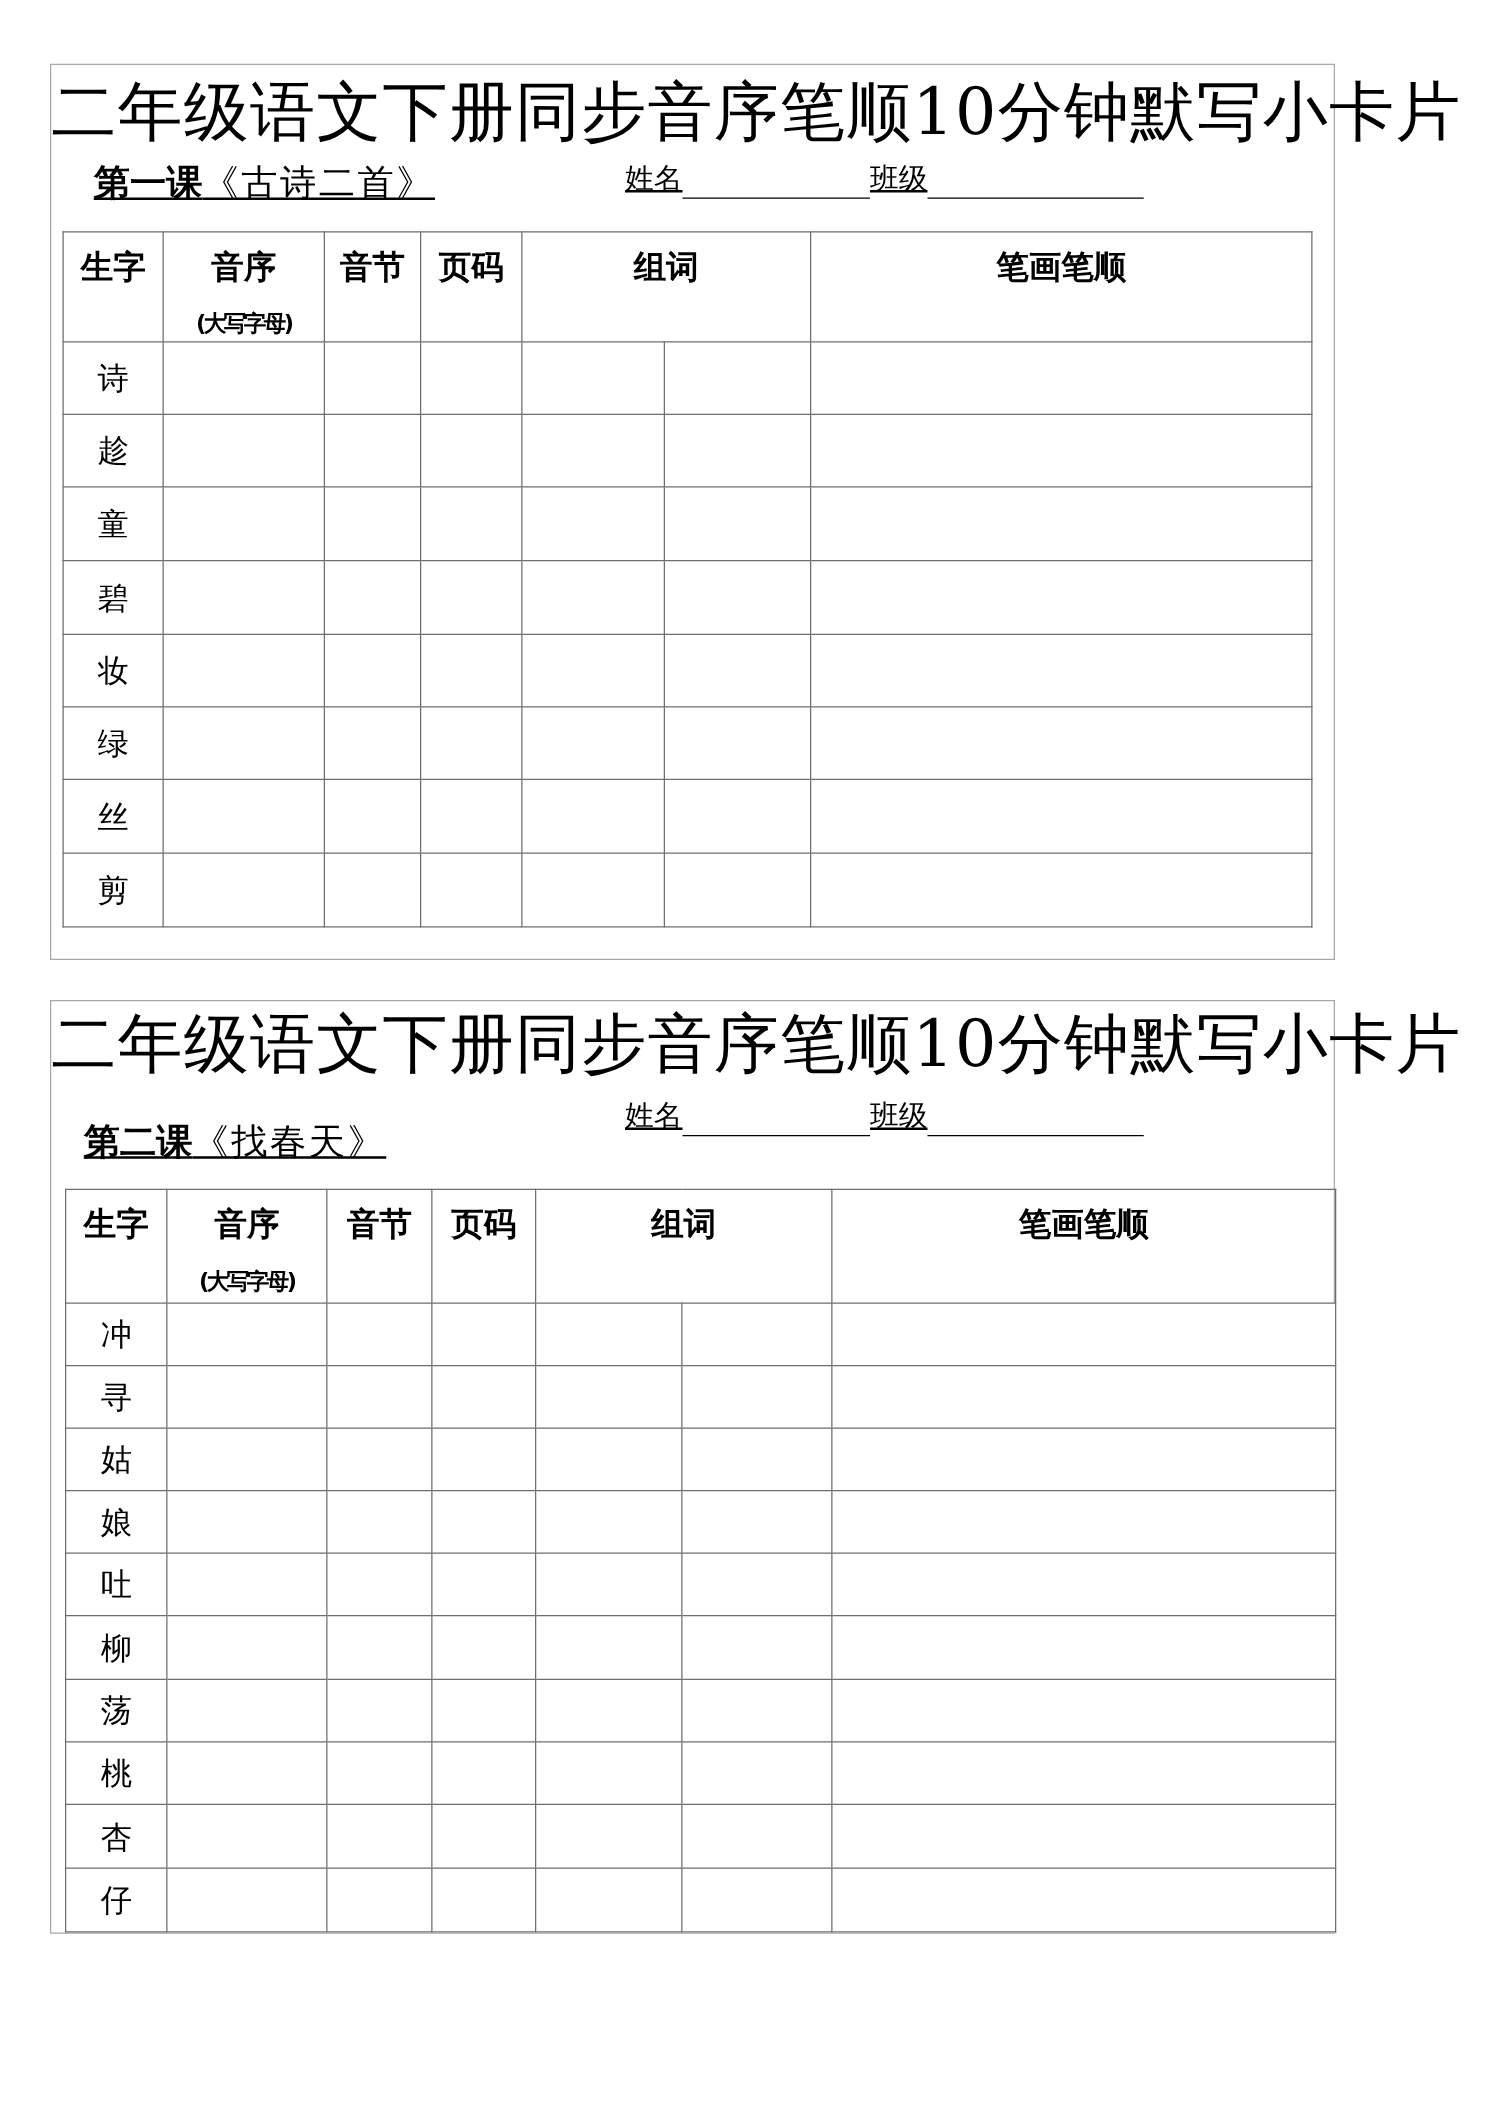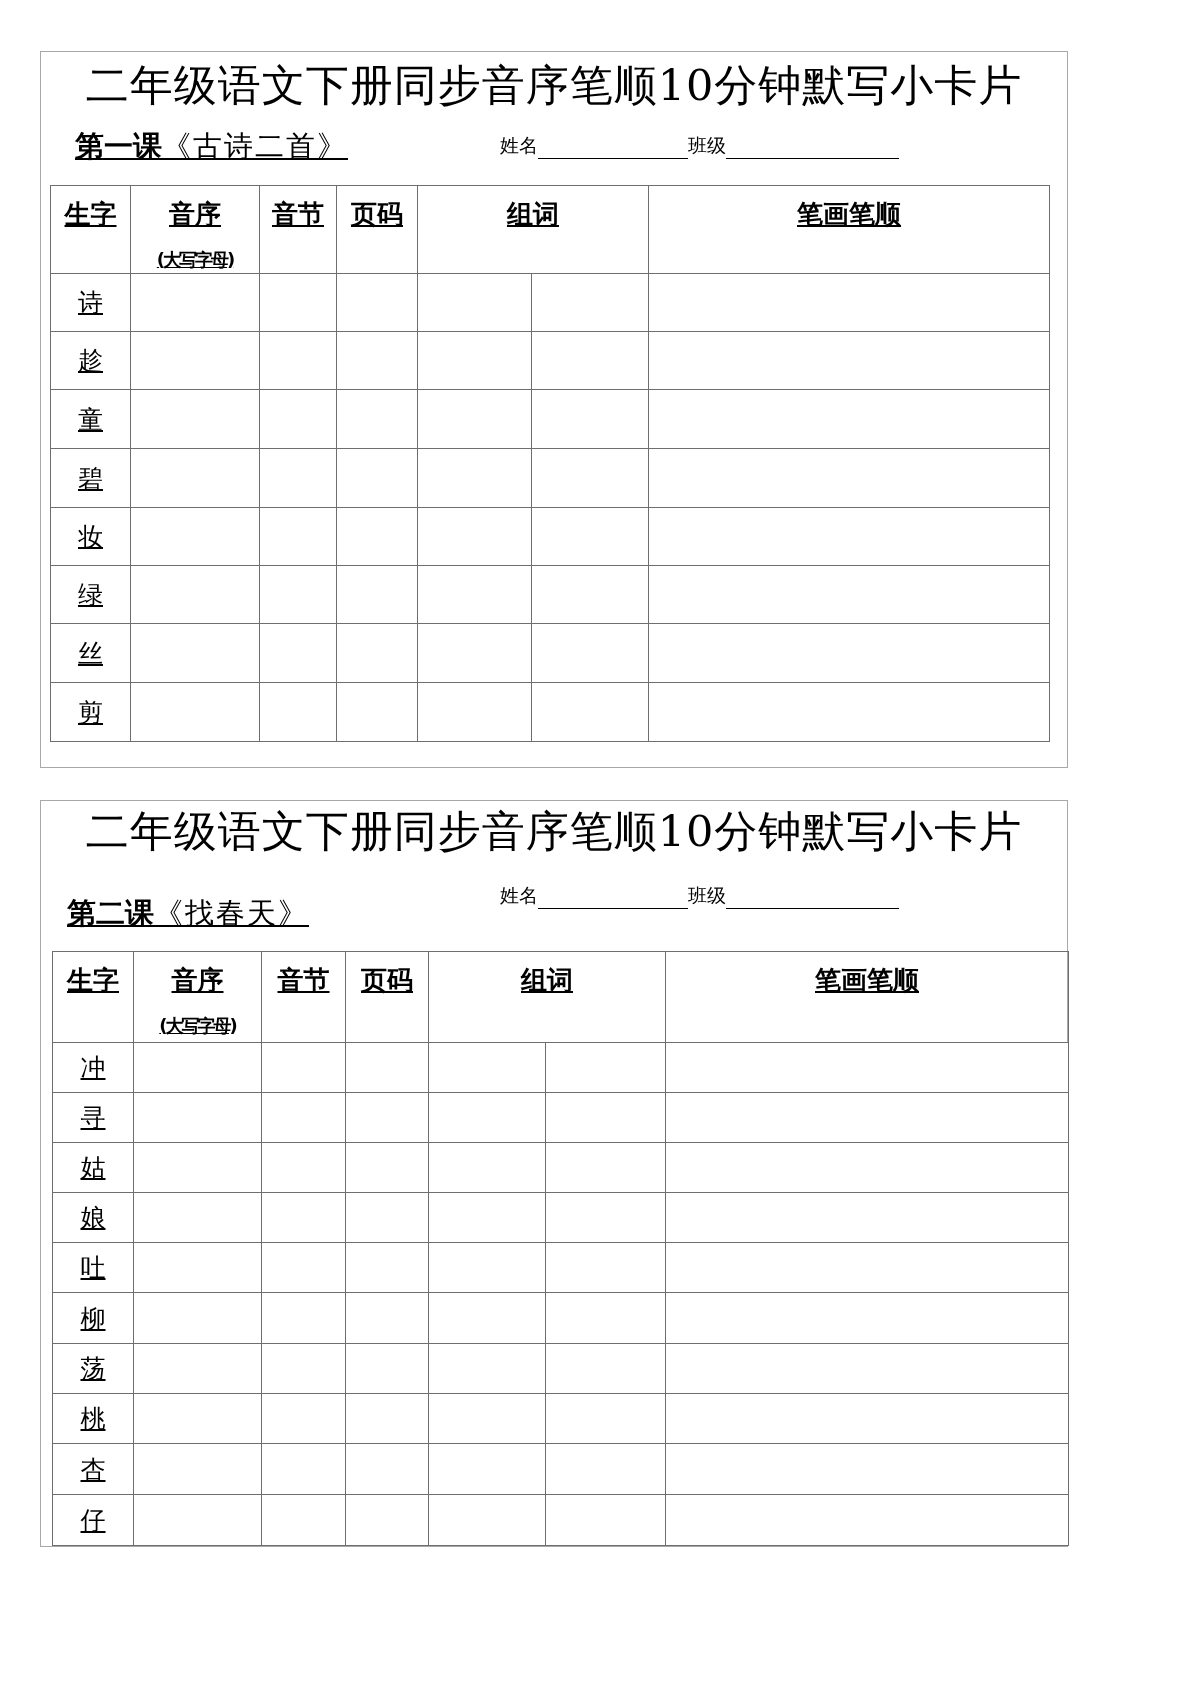--- a/index.html
+++ b/index.html
@@ -19,21 +19,21 @@
     position: absolute;
     border: 1px solid #a8a8a8;
     box-sizing: border-box;
     background: #fff;
   }
   .card-title {
     position: absolute;
     left: 0;
     right: 0;
     text-align: center;
-    font-size: 43px;
+    font-size: 52px;
     letter-spacing: 1px;
     font-family: "DejaVu Serif", "Liberation Serif", serif;
     white-space: nowrap;
     line-height: 1;
   }
   .lesson {
     position: absolute;
     font-size: 29px;
     white-space: nowrap;
     line-height: 1;
@@ -42,36 +42,36 @@
   .lesson .lesson-no {
     font-weight: bold;
     font-family: "DejaVu Sans", "Liberation Sans", sans-serif;
   }
   .lesson .lesson-name {
     font-family: "DejaVu Serif", "Liberation Serif", serif;
     letter-spacing: 2px;
   }
   .student-info {
     position: absolute;
-    font-size: 19px;
+    font-size: 23px;
     white-space: nowrap;
     line-height: 1;
     display: flex;
-    align-items: center;
+    align-items: flex-start;
+    text-decoration: underline;
   }
   .blank {
     display: inline-block;
     border-bottom: 1.5px solid #000;
     height: 26px;
   }
   table.grid {
     position: absolute;
     border-collapse: collapse;
     table-layout: fixed;
-    text-decoration: underline;
   }
   table.grid td, table.grid th {
     border: 1px solid #6e6e6e;
     padding: 0;
     box-sizing: border-box;
   }
   table.grid th {
     font-family: "DejaVu Sans", "Liberation Sans", sans-serif;
     font-weight: bold;
     font-size: 26px;

